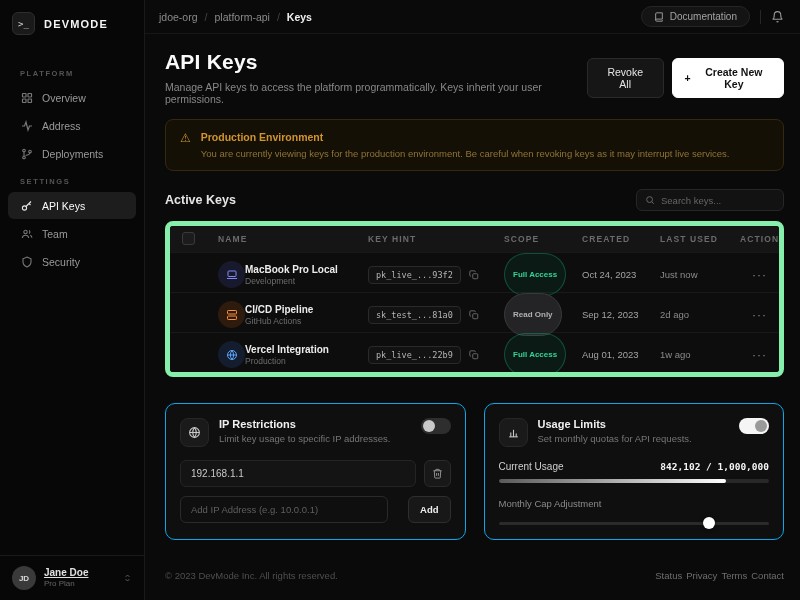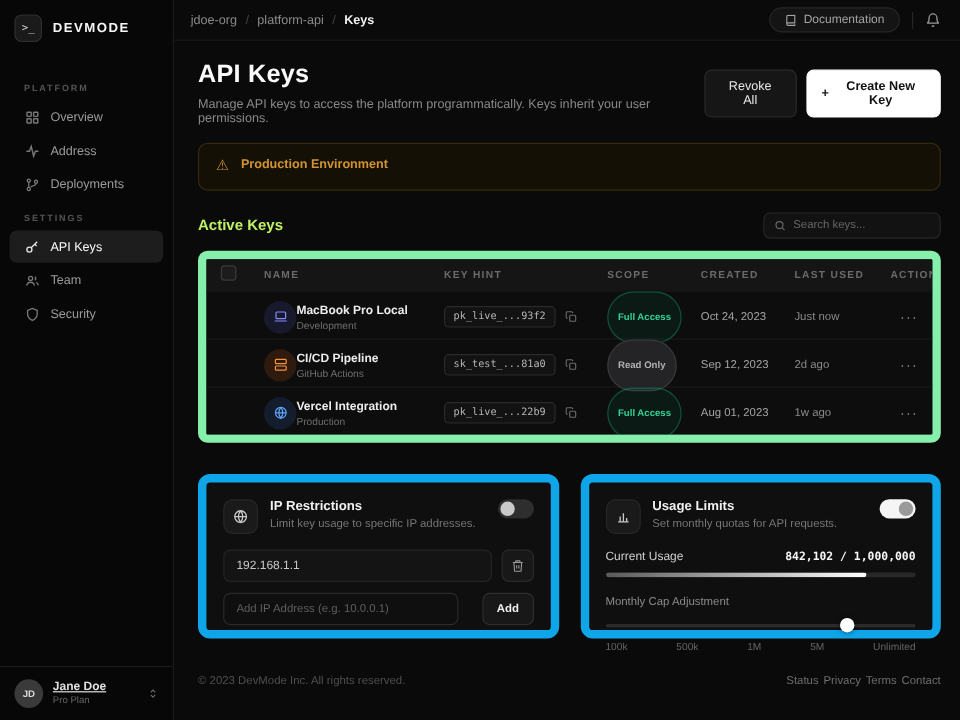--- a/index.html
+++ b/index.html
@@ -90,34 +90,34 @@
 
   .warning {
     margin-top:14px; border:1px solid #35280e; background:#151006;
     border-radius:8px; padding:11px 14px; display:flex; gap:10px;
   }
   .warn-icon { color:#d1942f; font-size:12px; line-height:1.3; }
   .warn-title { color:#d1942f; font-size:10.5px; font-weight:bold; }
   .warn-msg { color:#8f7335; font-size:9.5px; margin-top:5px; }
 
   .keys-head { display:flex; align-items:center; margin-top:18px; }
-  .keys-title { font-size:12.5px; font-weight:bold; color:#bef264; }
+  .keys-title { font-size:12.5px; font-weight:bold; color:#e5e5e5; }
   .search-box {
     margin-left:auto; width:148px; height:22px;
     background:#121212; border:1px solid #262626; border-radius:6px;
     display:flex; align-items:center; gap:6px; padding:0 8px; color:#666;
   }
   .search-box input {
     background:transparent; border:none; outline:none; width:100%;
     color:#ccc; font-size:9.5px; font-family:"Liberation Sans", sans-serif;
   }
   .search-box input::placeholder { color:#666; }
 
   .table {
-    margin-top:10px; border:7px solid #86efac; border-radius:8px;
+    margin-top:10px; border:5px solid #86efac; border-radius:8px;
     overflow:hidden; background:#0d0d0d;
   }
   .t-row {
     display:grid;
     grid-template-columns:36px 150px 136px 78px 78px 80px 1fr;
     align-items:center; padding:0 12px;
   }
   .t-head { background:#151515; height:26px; }
   .t-head .th {
     font-size:8.5px; letter-spacing:1.1px; color:#6b6b6b; font-weight:bold;
@@ -150,21 +150,21 @@
     padding:16px 8px; border-radius:999px;
   }
   .pill.full { color:#34d399; background:rgba(16,185,129,0.08); border:1px solid rgba(16,185,129,0.35); }
   .pill.read { color:#b0b0b3; background:#242427; border:1px solid #3a3a3e; }
   .date-cell { font-size:9.5px; color:#a3a3a3; }
   .used-cell { font-size:9.5px; color:#8a8a8a; }
   .action-cell { text-align:right; color:#8a8a8a; font-size:12px; letter-spacing:1px; cursor:pointer; }
 
   .cards { display:flex; gap:18px; margin-top:26px; }
   .card {
-    flex:1; background:#0f0f0f; border:7px solid #0ea5e9; border-radius:10px;
+    flex:1; background:#0f0f0f; border:1px solid #0ea5e9; border-radius:10px;
     padding:14px; height:137px;
   }
   .card-head { display:flex; align-items:flex-start; gap:10px; }
   .card-icon {
     width:29px; height:29px; border-radius:8px;
     background:#1a1a1a; border:1px solid #272727;
     display:flex; align-items:center; justify-content:center; color:#c9c9c9;
   }
   .card-title { font-size:11px; font-weight:bold; color:#f0f0f0; }
   .card-sub { font-size:9.5px; color:#767676; margin-top:3px; }
@@ -359,20 +359,21 @@
             <span>+</span>
             <span>Create New Key</span>
           </button>
         </div>
       </div>
 
       <div class="warning">
         <span class="warn-icon">⚠</span>
         <div>
           <div class="warn-title">Production Environment</div>
+          <div class="warn-msg">You are currently viewing keys for the production environment. Be careful when revoking keys as it may interrupt live services.</div>
         </div>
       </div>
 
       <div class="keys-head">
         <div class="keys-title">Active Keys</div>
         <div class="search-box">
           <span>
             <svg width="10" height="10" viewBox="0 0 24 24" fill="none" stroke="currentColor" stroke-width="2.4">
                 <circle cx="11" cy="11" r="7"></circle>
                 <line x1="16.5" y1="16.5" x2="21" y2="21"></line>
@@ -548,27 +549,20 @@
           </div>
           <div class="progress">
             <div class="progress-fill" style="width: 84%;"></div>
           </div>
 
           <div class="cap-label">Monthly Cap Adjustment</div>
           <div class="slider">
             <div class="slider-track"></div>
             <div class="slider-knob" style="left: 78%;"></div>
           </div>
-          <div class="scale">
-            <span>100k</span>
-            <span>500k</span>
-            <span>1M</span>
-            <span>5M</span>
-            <span>Unlimited</span>
-          </div>
         </div>
       </div>
 
       <div class="footer">
         <span>© 2023 DevMode Inc. All rights reserved.</span>
         <div class="footer-links">
           <span>Status</span>
           <span>Privacy</span>
           <span>Terms</span>
           <span>Contact</span>

